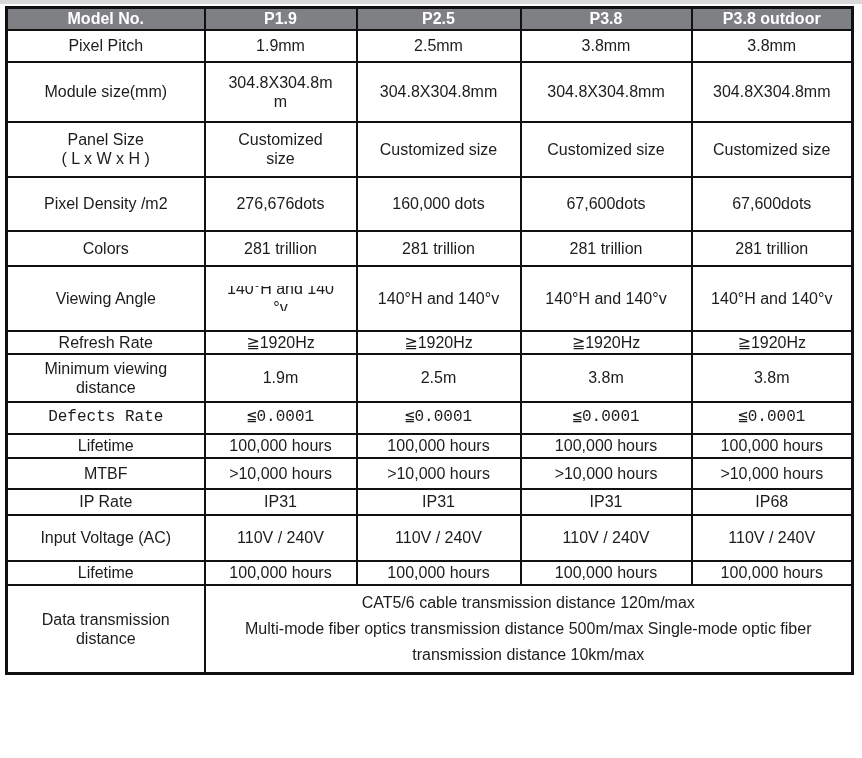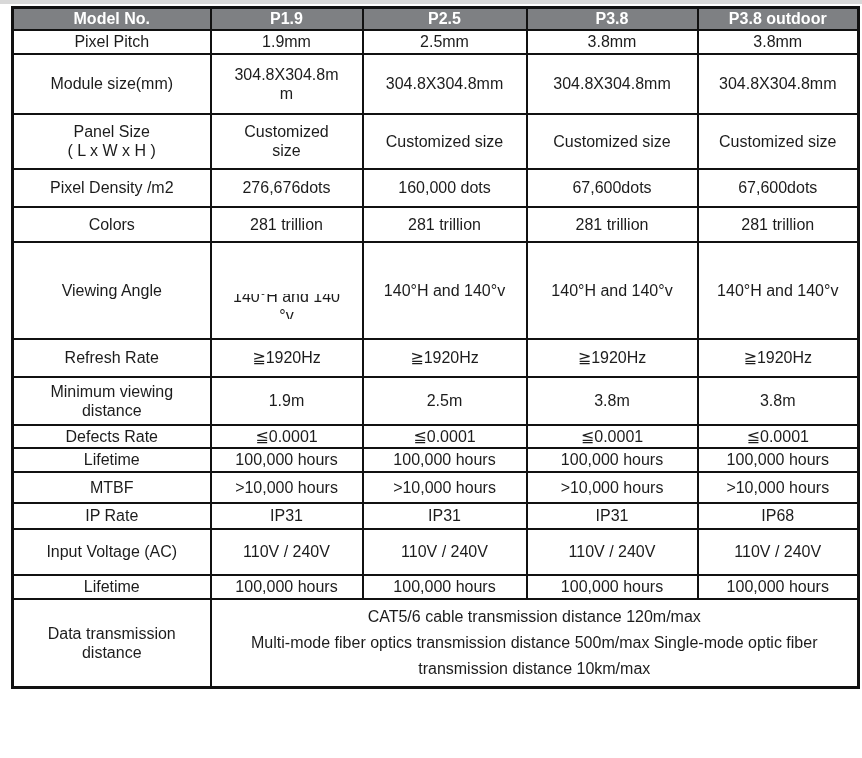--- a/index.html
+++ b/index.html
@@ -10,21 +10,21 @@
     font-family: "Liberation Sans", "DejaVu Sans", sans-serif;
     position: relative;
     overflow: hidden;
   }
   .top-strip {
     position: absolute; top: 0; left: 0;
     width: 862px; height: 4px;
     background: var(--top-strip, #d8d8d8);
   }
   table.spec {
-    position: absolute; left: 11px; top: 6px;
+    position: absolute; left: 5px; top: 6px;
     width: 848px;
     border-collapse: collapse;
     table-layout: fixed;
     border: 3px solid var(--border, #111111);
   }
   .spec th, .spec td {
     border: 2px solid var(--border, #111111);
     text-align: center;
     vertical-align: middle;
     padding: 0 3px;
@@ -35,48 +35,47 @@
     overflow: hidden;
   }
   .spec th {
     background: var(--header-bg, #7e8083);
     color: var(--header-text, #ffffff);
     font-weight: bold;
     font-size: 16px;
   }
   
   .rh-hdr     { height: 22px; }
-  .rh-pp      { height: 24px; }
+  .rh-pp      { height: 32px; }
   .rh-leds    { height: 24px; }
   .rh-mod     { height: 60px; }
   .rh-panel   { height: 55px; }
-  .rh-dens    { height: 38px; }
+  .rh-dens    { height: 54px; }
   .rh-bright  { height: 38px; }
   .rh-colors  { height: 35px; }
   .rh-view    { height: 25px; }
-  .rh-refresh { height: 38px; }
+  .rh-refresh { height: 23px; }
   .rh-minv    { height: 48px; }
-  .rh-def     { height: 23px; }
+  .rh-def     { height: 32px; font-family: Liberation Mono, monospace; }
   .rh-life    { height: 24px; }
   .rh-mtbf    { height: 31px; }
   .rh-power   { height: 71px; }
   .rh-ip      { height: 26px; }
   .rh-volt    { height: 46px; }
   .rh-life2   { height: 24px; }
   .rh-data    { height: 84px; }
 
   
   .clip-box {
     height: 25px;
     overflow: hidden;
     display: flex;
     flex-direction: column;
     justify-content: center;
     align-items: center;
-    margin-top: 32px;
   }
   .clip-box span { white-space: pre-line; line-height: 19px; }
 
   .span-cell {
     text-align: left;
     padding: 4px 8px 4px 8px !important;
     line-height: 26px !important;
     vertical-align: middle;
   }
 </style>

